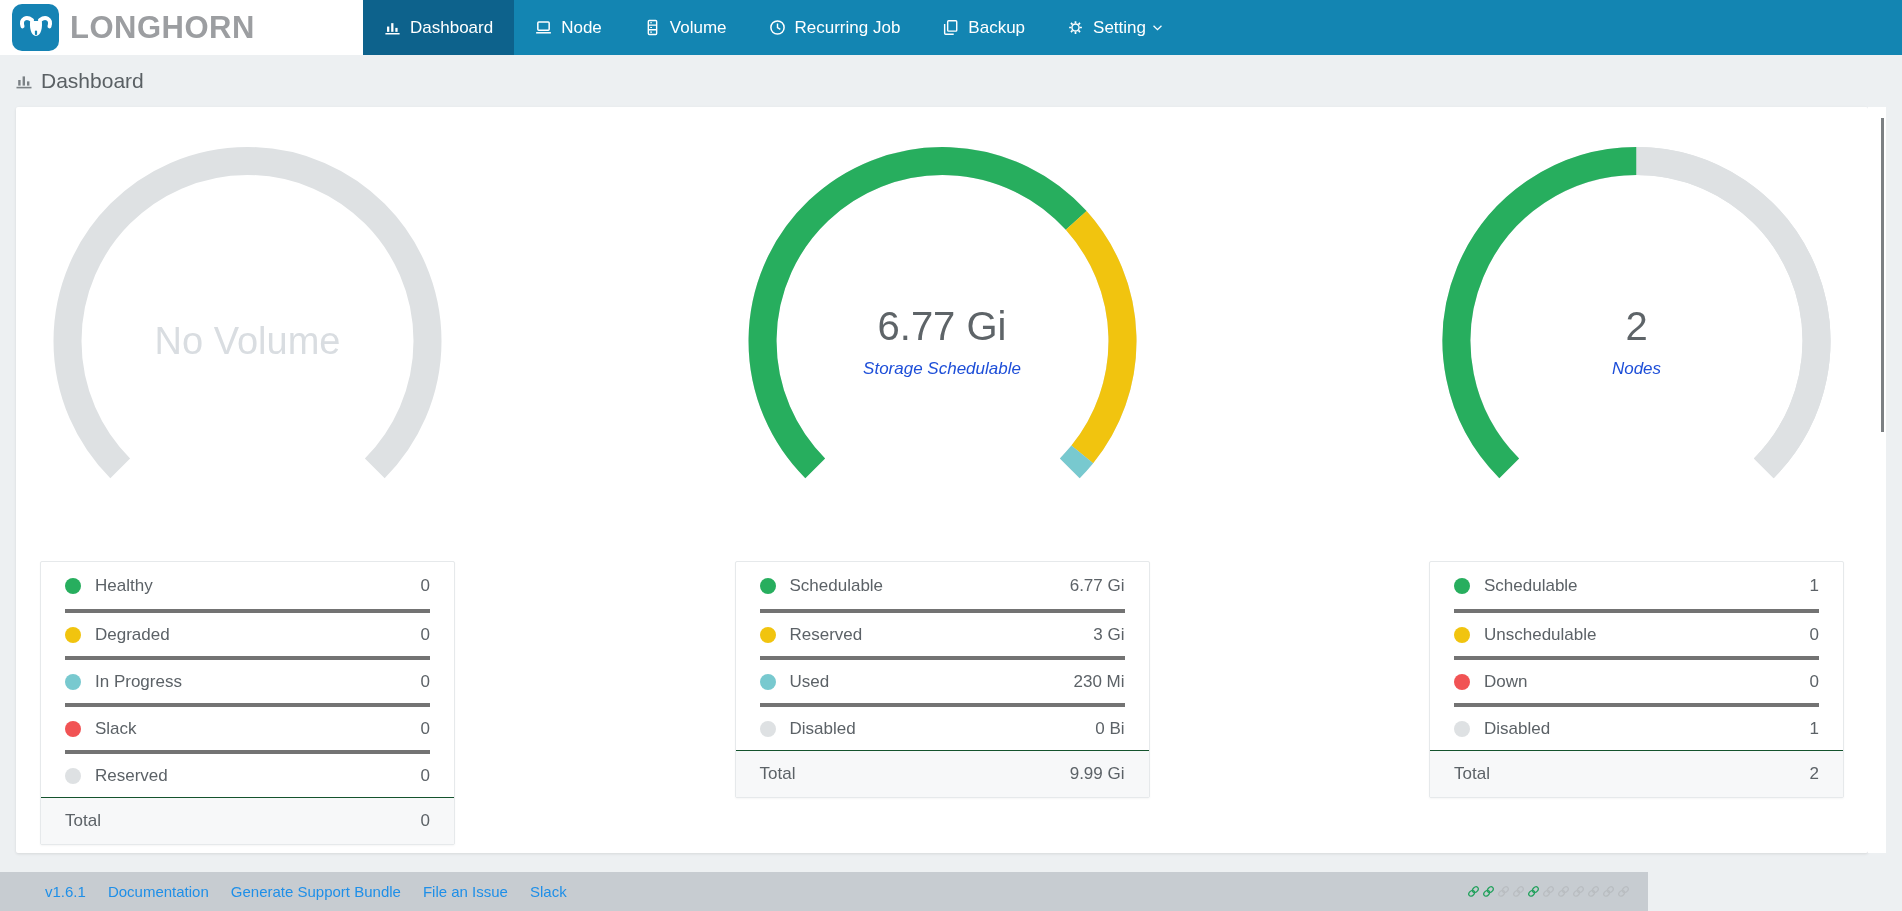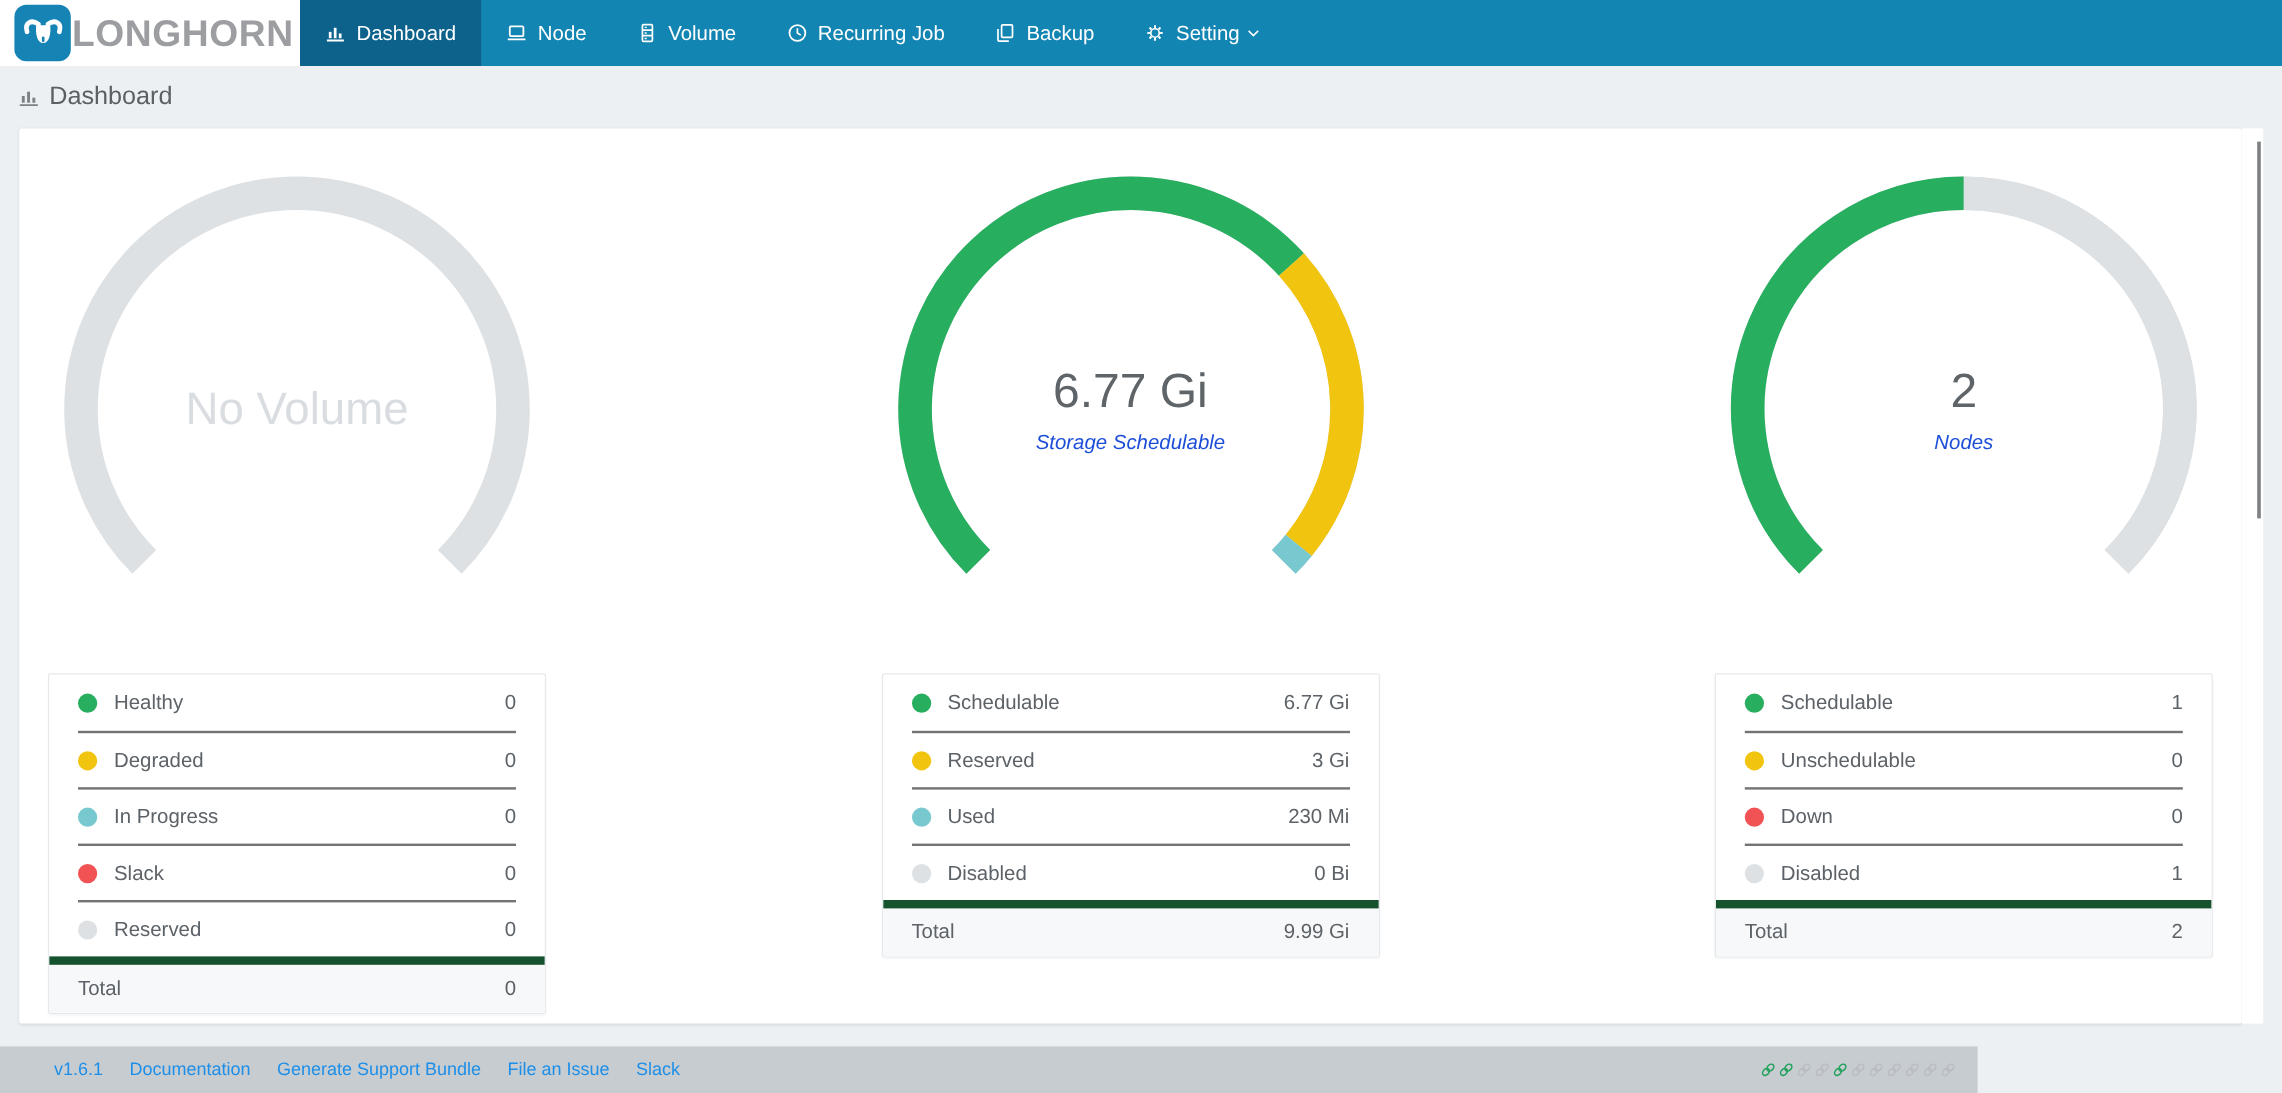--- a/index.html
+++ b/index.html
@@ -7,22 +7,22 @@
   body {
     position:relative; overflow:hidden;
     background:#EDF0F2;
     font-family:"Liberation Sans", sans-serif;
     color:#5B6166;
   }
 
   
   .navbar { display:flex; height:55px; width:100%; }
   .brand {
-    width:250px; background:#FFFFFF; display:flex; align-items:center;
-    padding-left:12px; gap:1px; flex-shrink:0;
+    width:363px; background:#FFFFFF; display:flex; align-items:center;
+    padding-left:12px; gap:11px; flex-shrink:0;
   }
   .logo-box {
     width:47px; height:47px; border-radius:10px; background:#1583B4;
     display:flex; align-items:center; justify-content:center; cursor:pointer;
   }
   .brand-text {
     font-size:31px; font-weight:bold; color:#9C9EA1; letter-spacing:0.5px;
   }
   .nav-tabs { flex:1; background:#1385B2; display:flex; }
   .tab {
@@ -57,31 +57,31 @@
   .gauge-sub  { font-size:17px; color:#1d4ed8;font-style:italic; }
   .gauge[data-chart="0"] .gauge-main { font-size:38px; color:#D9DDE1; }
   .gauge-sub:empty { display:none; }
 
   
   .legend {
     margin-top:16px; background:#fff; border:1px solid #E6E9EB; border-radius:2px;
     box-shadow:0 1px 2px rgba(0,0,0,0.04); overflow:hidden;
   }
   .lrow { padding:0 24px; }
-  .lrow + .lrow .lrow-in { border-top:2px solid #737373; }
+  .lrow + .lrow .lrow-in { border-top:4px solid #737373; }
   .lrow-in {
     height:47px; display:flex; align-items:center; font-size:17px; color:#5C6267;
   }
   .ldot {
     width:16px; height:16px; border-radius:50%; margin-right:14px; flex-shrink:0;
   }
   .lname { flex:1; }
   .lval  { text-align:right; }
   .ltotal {
-    height:47px; background:#F7F8F9; border-top:7px solid #14532d;
+    height:47px; background:#F7F8F9; border-top:1px solid #14532d;
     display:flex; align-items:center; padding:0 24px; font-size:17px; color:#5C6267;
   }
   .ltotal .lname { flex:1; }
 
   
   .scroll-track {
     position:absolute; top:107px; right:16px; width:18px; height:746px; background:#FFFFFF;
   }
   .scroll-thumb {
     position:absolute; top:11px; left:13px; width:3px; height:314px; background:#7C8083;

